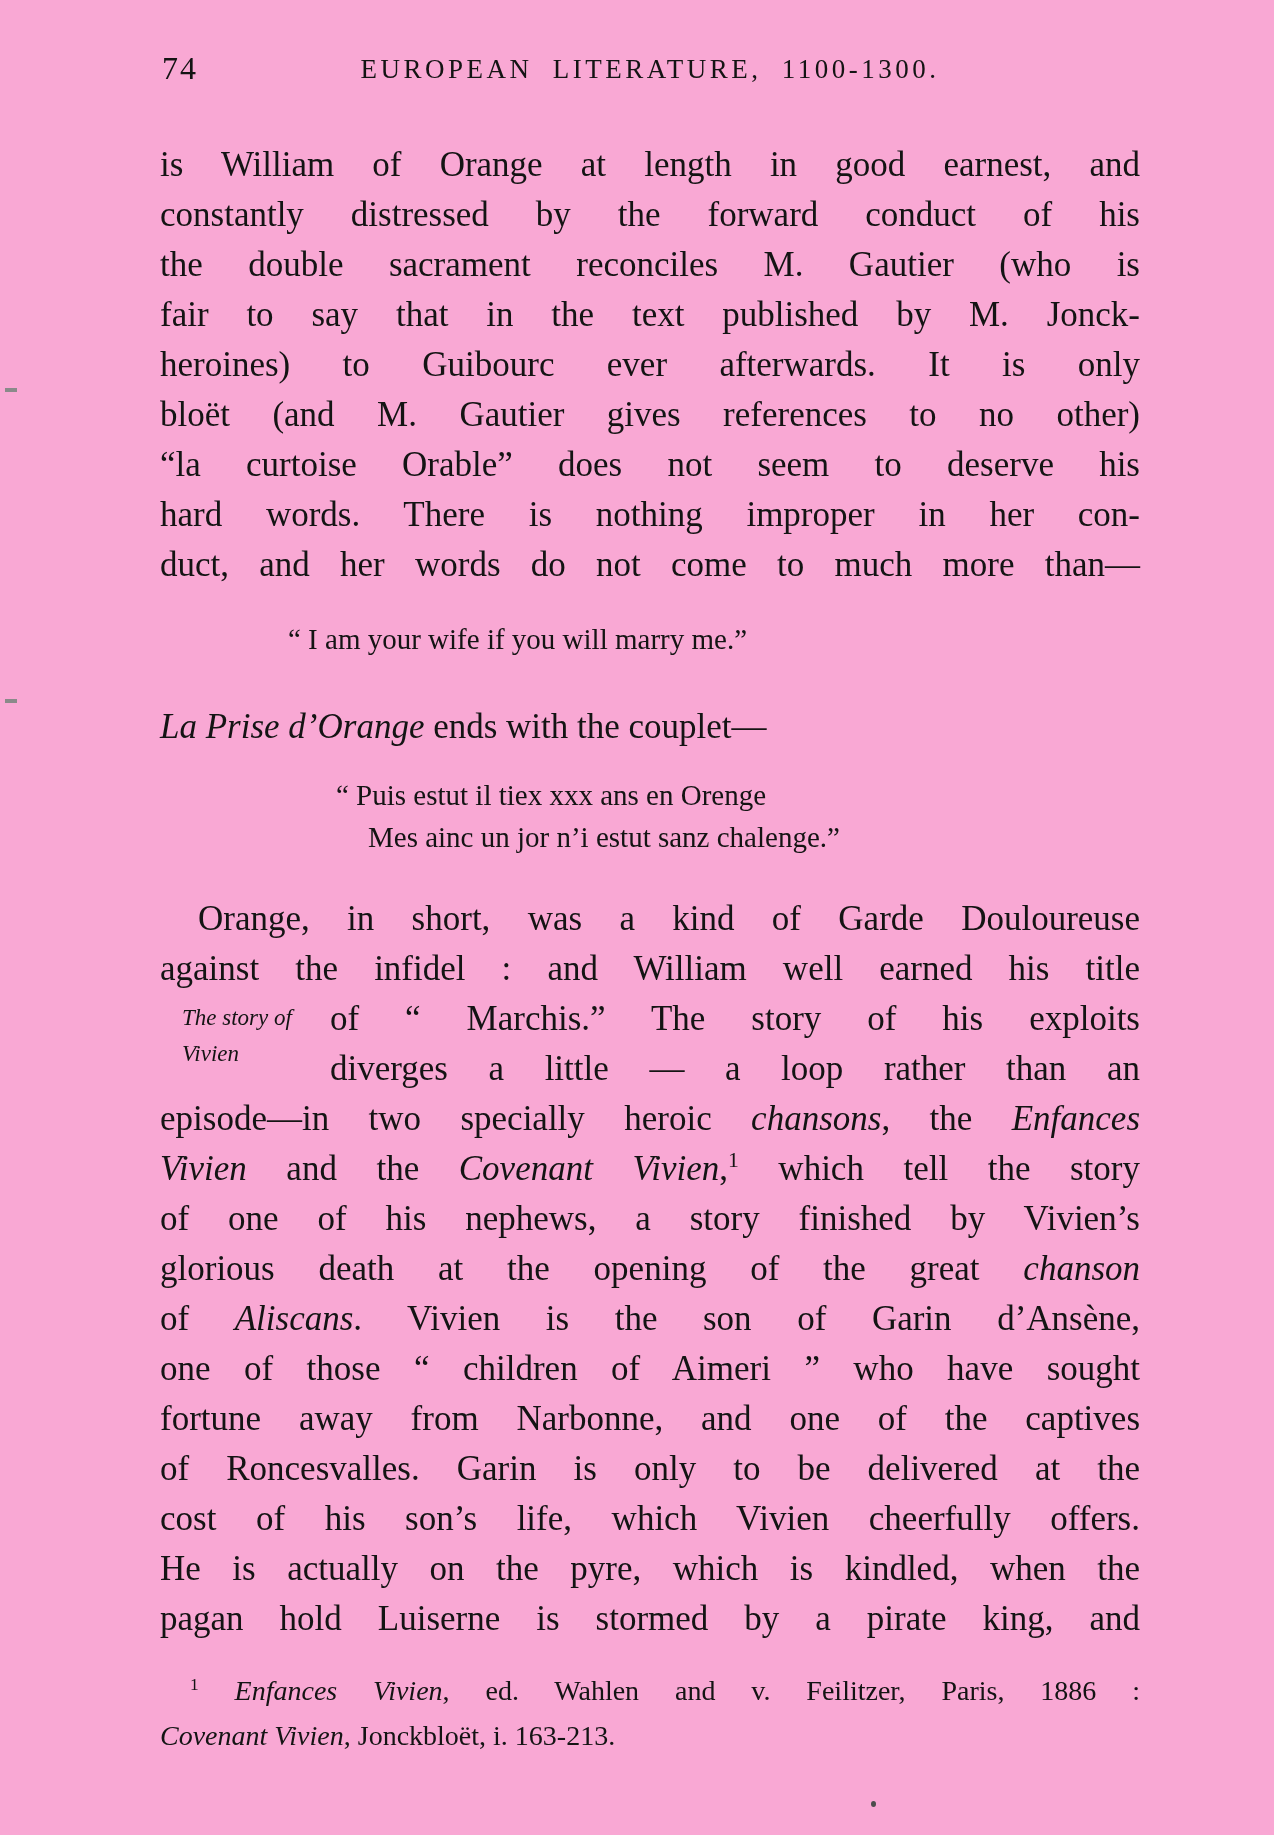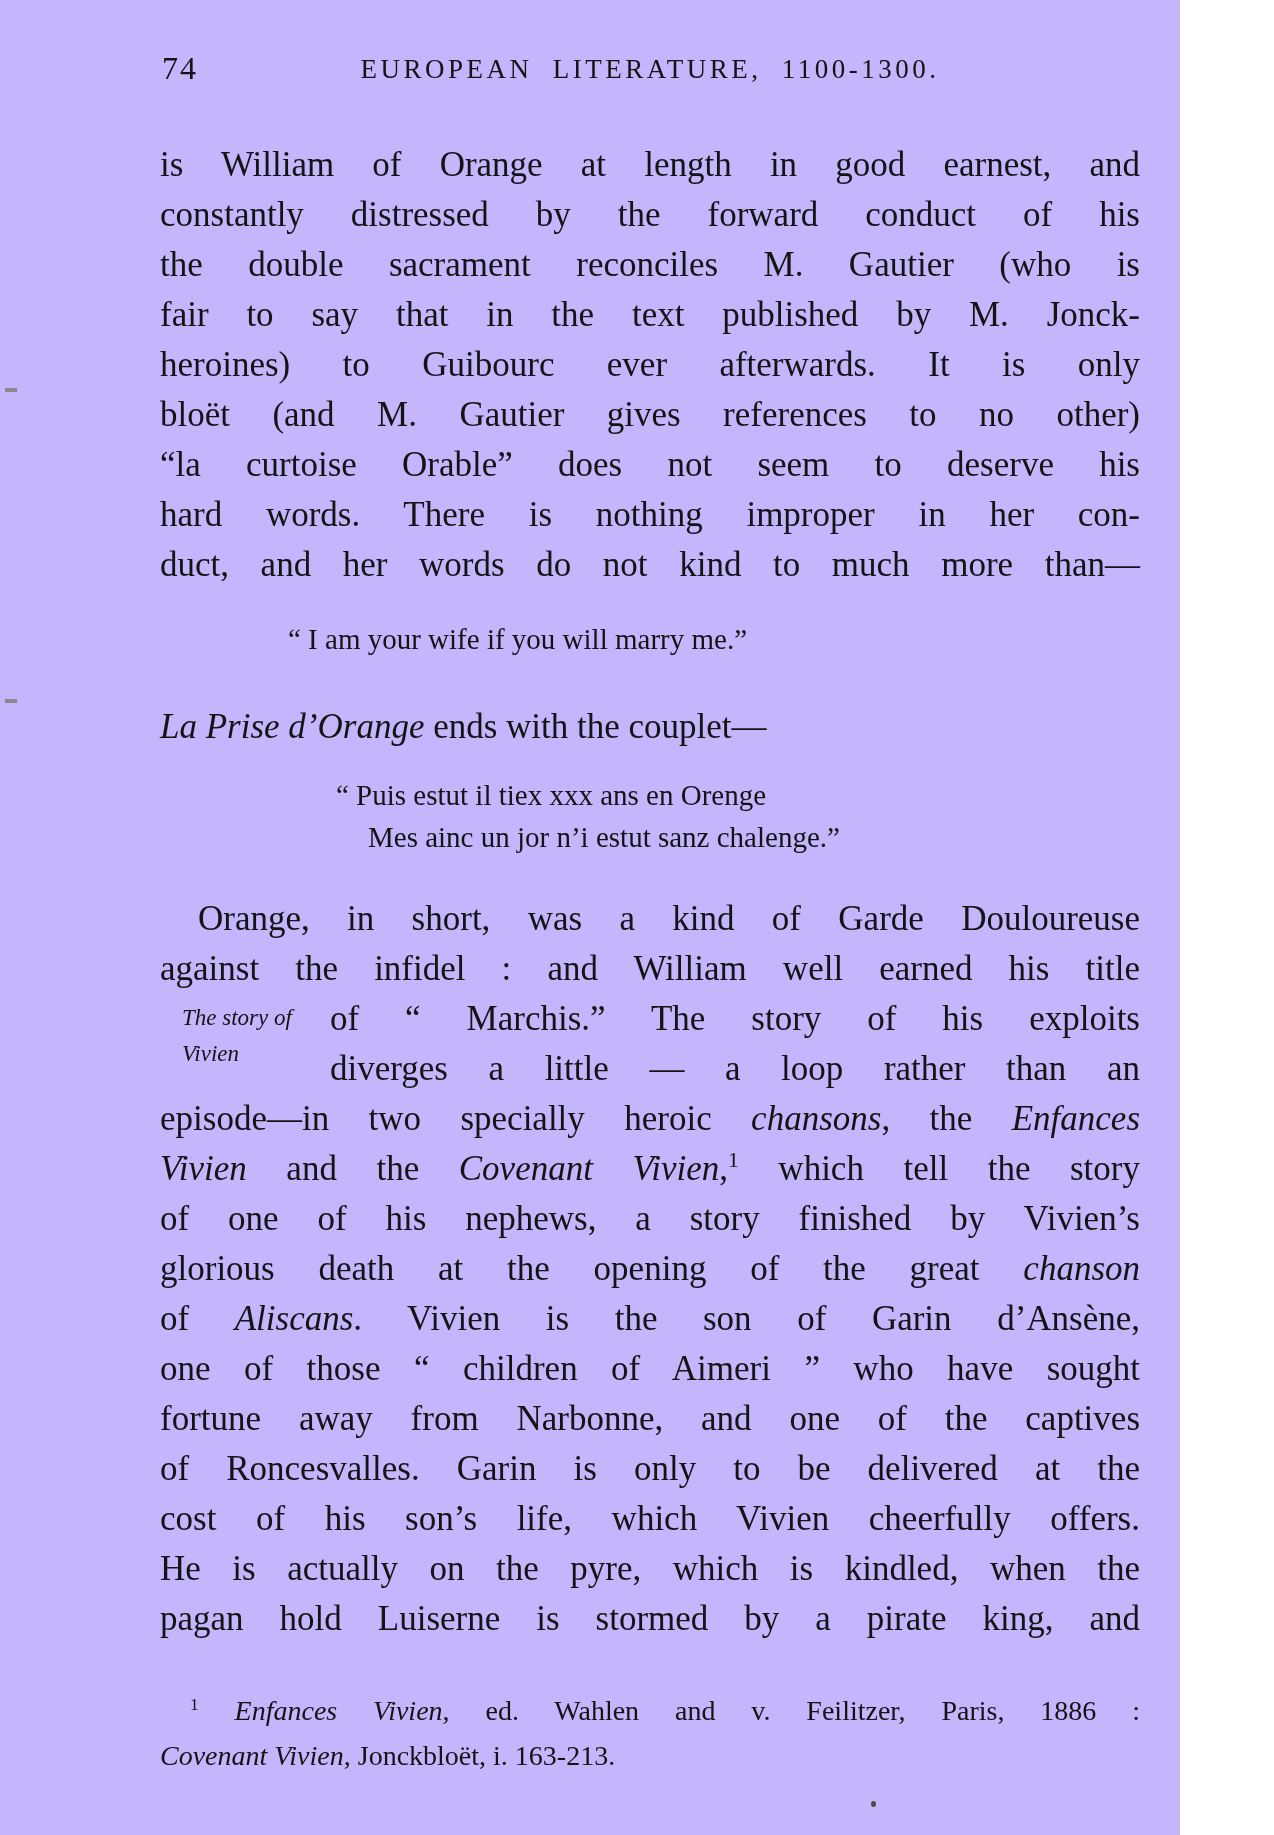--- a/index.html
+++ b/index.html
@@ -2,23 +2,23 @@
 <html><head>
 <meta charset="utf-8">
 <style>
   html, body {
     margin: 0;
     padding: 0;
     background: #ffffff;
   }
   .page {
     position: relative;
-    width: 1180px;
+    width: 1274px;
     height: 1835px;
-    background: #c4b5fd;
+    background: #f9a8d4;
     color: #141414;
     font-family: "Liberation Serif", serif;
     overflow: hidden;
   }
   .header {
     position: absolute;
     top: 48px;
     left: 160px;
     width: 980px;
     height: 40px;
@@ -79,21 +79,21 @@
     position: absolute;
     left: 22px;
     top: 106px;
     width: 150px;
     font-style: italic;
     font-size: 23px;
     line-height: 36px;
     text-align: left;
   }
   .footnote {
-    margin-top: 44px;
+    margin-top: 24px;
     font-size: 28px;
     line-height: 45px;
   }
   .footnote .fn1 {
     text-align: justify;
     text-align-last: justify;
     text-indent: 30px;
   }
   .footnote .fn2 {
     text-align: left;
@@ -126,21 +126,21 @@
 
     <div class="para1">
       <div class="line">is William of Orange at length in good earnest, and</div>
       <div class="line">constantly distressed by the forward conduct of his</div>
       <div class="line">the double sacrament reconciles M. Gautier (who is</div>
       <div class="line">fair to say that in the text published by M. Jonck-</div>
       <div class="line">heroines) to Guibourc ever afterwards.  It is only</div>
       <div class="line">bloët (and M. Gautier gives references to no other)</div>
       <div class="line">“la curtoise Orable” does not seem to deserve his</div>
       <div class="line">hard words.  There is nothing improper in her con-</div>
-      <div class="line">duct, and her words do not kind to much more than—</div>
+      <div class="line">duct, and her words do not come to much more than—</div>
     </div>
 
     <div class="quote1">“ I am your wife if you will marry me.”</div>
 
     <div class="lead-line"><i>La Prise d’Orange</i> ends with the couplet—</div>
 
     <div class="couplet">
       <div class="couplet-l1">“ Puis estut il tiex xxx ans en Orenge</div>
       <div class="couplet-l2">Mes ainc un jor n’i estut sanz chalenge.”</div>
     </div>

